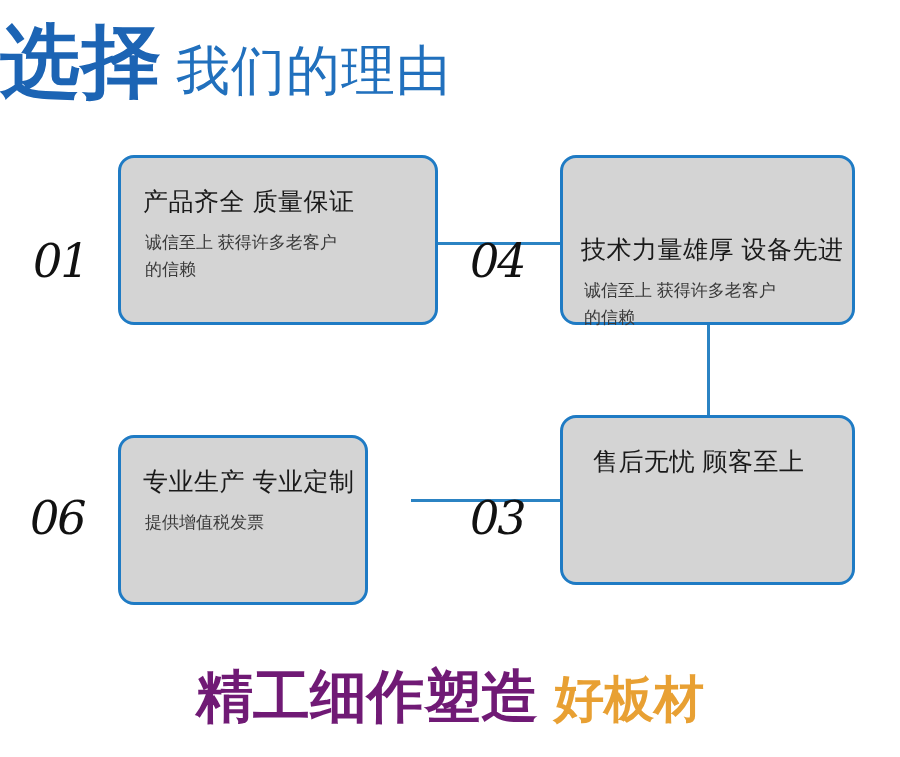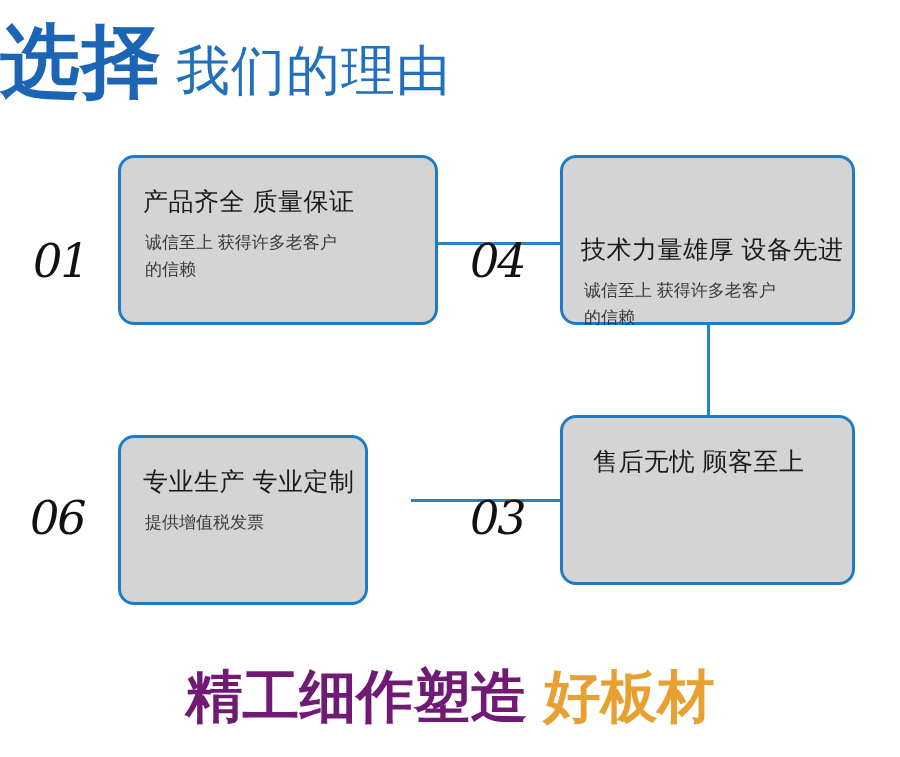--- a/index.html
+++ b/index.html
@@ -129,21 +129,21 @@
   .footer-dark {
     font-family: "DejaVu Sans", "Liberation Sans", sans-serif;
     font-size: 57px;
     font-weight: 700;
     color: #701a75;
     letter-spacing: 0px;
     vertical-align: baseline;
   }
   .footer-accent {
     font-family: "DejaVu Sans", "Liberation Sans", sans-serif;
-    font-size: 57px;
+    font-size: 50px;
     font-weight: 700;
     color: #e8a033;
     letter-spacing: 0px;
     vertical-align: baseline;
     margin-left: 16px;
   }
 </style>
 </head>
 <body>
 

